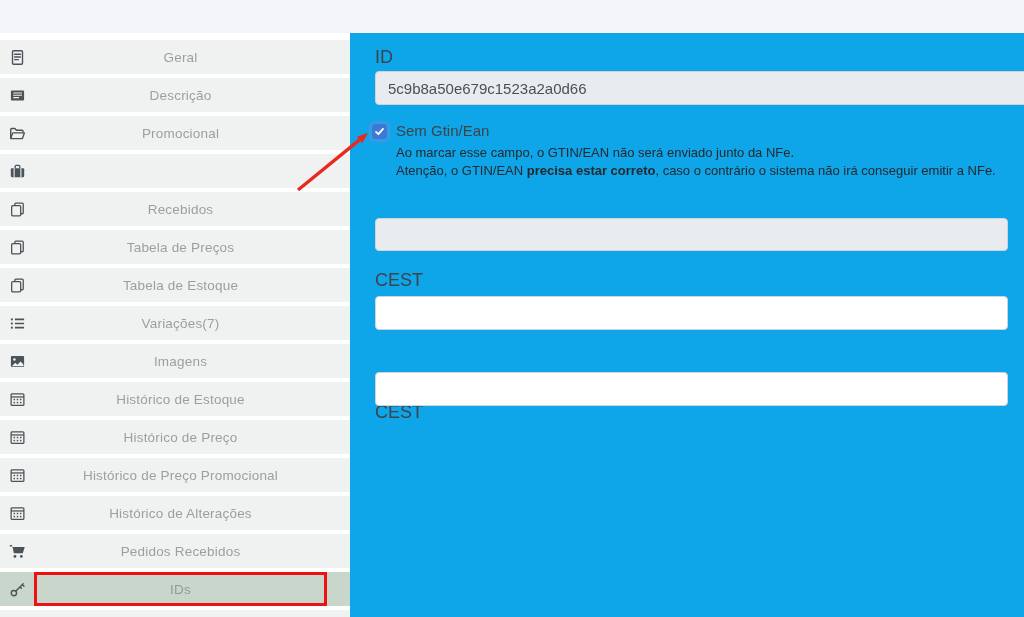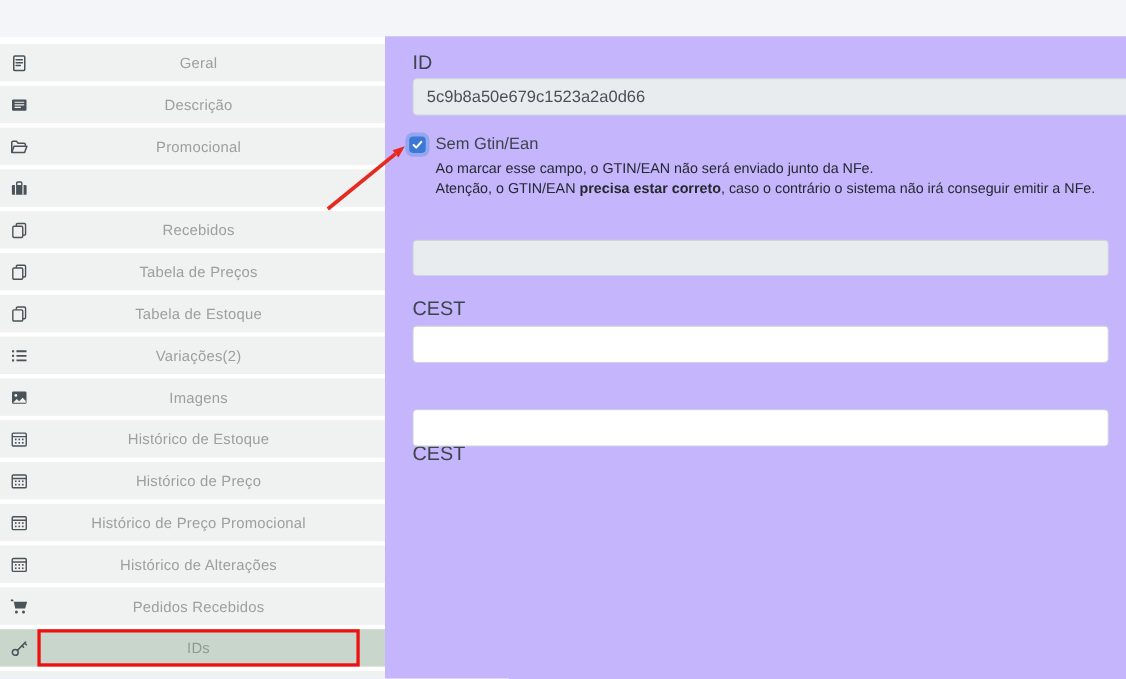--- a/index.html
+++ b/index.html
@@ -1,18 +1,18 @@
 <!DOCTYPE html>
 <html><head>
 <meta charset="utf-8">
 <style>
   * { margin:0; padding:0; box-sizing:border-box; }
   html,body { width:1024px; height:617px; overflow:hidden; background:#fff;
     font-family:"Liberation Sans", sans-serif; }
-  #viewport { position:relative; width:1024px; height:617px; background:#c4b5fd; overflow:hidden; }
+  #viewport { position:relative; width:1024px; height:617px; background:#0ea5e9; overflow:hidden; }
 
   .topband { position:absolute; left:0; top:0; width:1024px; height:33px; background:#f4f5f8; }
 
   
   .sidebar { position:absolute; left:0; top:33px; width:350px; height:584px; background:#ffffff; padding-top:7px; }
   .srow { display:flex; align-items:stretch; height:34px; margin-bottom:4px; background:#f0f1f1; }
   .srow.active { background:#c8d6cc; }
   .srow .iconcell { width:34px; display:flex; align-items:center; justify-content:center; color:#4a5358; flex:0 0 34px; }
   .srow .iconcell svg { width:17px; height:17px; display:block; }
   .srow .lbl { flex:1; margin-right:23px; display:flex; align-items:center; justify-content:center;
@@ -109,21 +109,21 @@
       </div>
       <div class="srow">
         <span class="iconcell">
           <svg viewBox="0 0 16 16">
             <rect x="1.8" y="3.2" width="1.8" height="1.8" fill="currentColor"></rect>
             <rect x="1.8" y="7.1" width="1.8" height="1.8" fill="currentColor"></rect>
             <rect x="1.8" y="11" width="1.8" height="1.8" fill="currentColor"></rect>
             <path d="M5.6 4.1h8.6M5.6 8h8.6M5.6 11.9h8.6" stroke="currentColor" stroke-width="1.6"></path>
           </svg>
         </span>
-        <span class="lbl">Variações(2)</span>
+        <span class="lbl">Variações(7)</span>
       </div>
       <div class="srow">
         <span class="iconcell">
           <svg viewBox="0 0 16 16">
             <rect x="1.8" y="2.8" width="12.4" height="10.4" rx="1" fill="currentColor"></rect>
             <circle cx="5.1" cy="6.1" r="1.2" fill="#f0f1f1"></circle>
             <path d="M2.6 12.4l3.3-3.3 2 2 3-3 2.7 2.7v1.6z" fill="#f0f1f1"></path>
           </svg>
         </span>
         <span class="lbl">Imagens</span>

